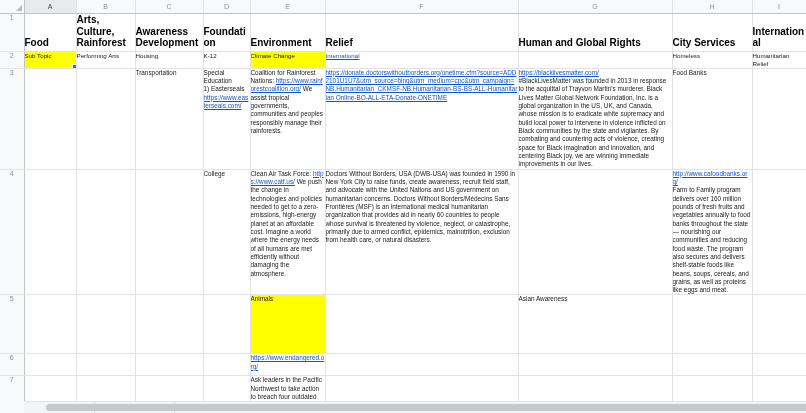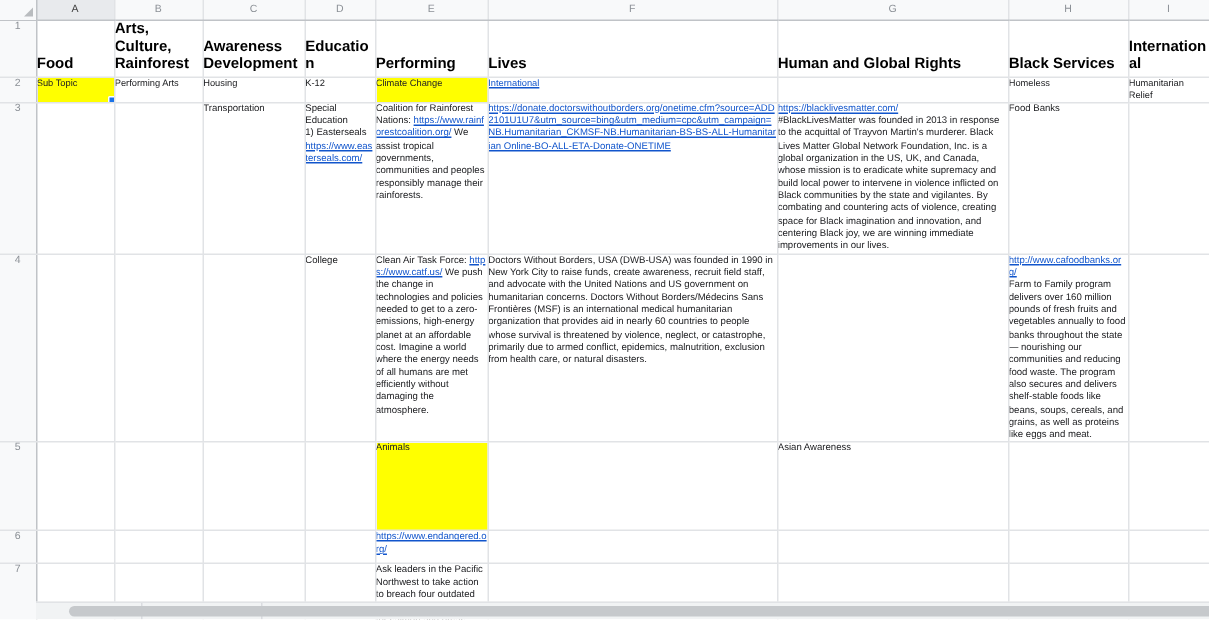--- a/index.html
+++ b/index.html
@@ -74,25 +74,25 @@
       <td class="colhdr">G</td>
       <td class="colhdr">H</td>
       <td class="colhdr">I</td>
     </tr>
 
     <tr style="height:20px">
       <td class="rowhdr">1</td>
       <td class="cell bigtitle">Food</td>
       <td class="cell bigtitle">Arts, Culture, Rainforest</td>
       <td class="cell bigtitle">Awareness Development</td>
-      <td class="cell bigtitle">Education</td>
-      <td class="cell bigtitle">Performing</td>
-      <td class="cell bigtitle">Lives</td>
+      <td class="cell bigtitle">Foundation</td>
+      <td class="cell bigtitle">Environment</td>
+      <td class="cell bigtitle">Relief</td>
       <td class="cell bigtitle">Human and Global Rights</td>
-      <td class="cell bigtitle">Black Services</td>
+      <td class="cell bigtitle">City Services</td>
       <td class="cell bigtitle">International</td>
     </tr>
 
     <tr style="height:17px">
       <td class="rowhdr">2</td>
       <td class="cell hl sub anchor">Sub Topic</td>
       <td class="cell sub">Performing Arts</td>
       <td class="cell sub">Housing</td>
       <td class="cell sub">K-12</td>
       <td class="cell hl sub">Climate Change</td>

